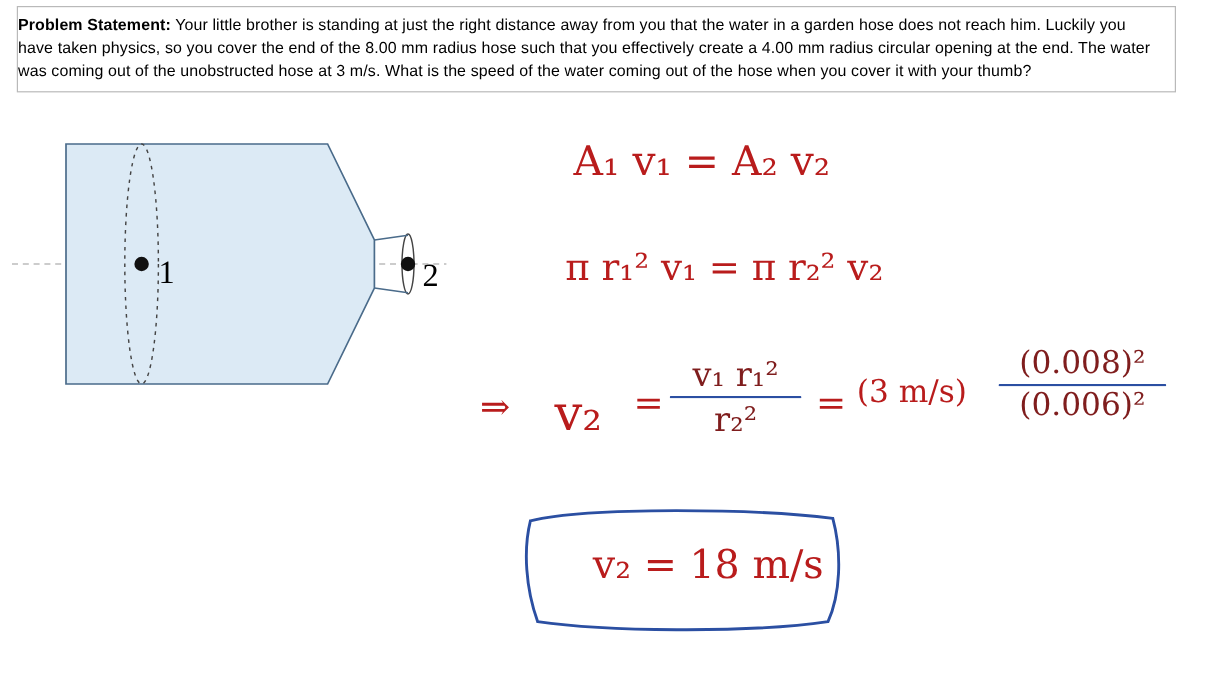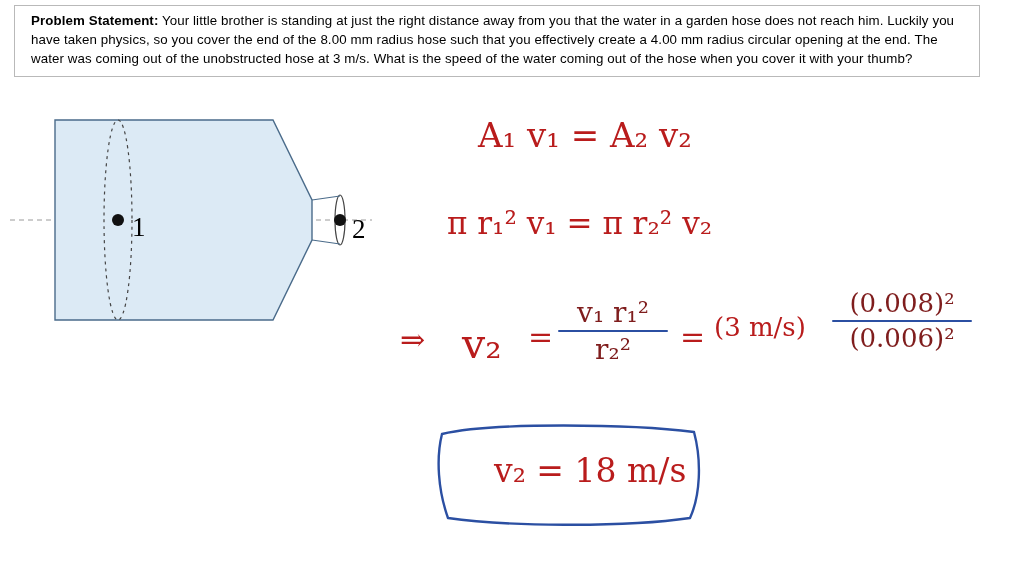--- a/index.html
+++ b/index.html
@@ -17,21 +17,21 @@
 
   
   #problem-box {
     position: absolute;
     left: 14px;
     top: 5px;
     width: 966px;
     box-sizing: border-box;
     border: 1px solid #b9b9b9;
     background: #ffffff;
-    padding: 6px 8px 7px 16px;
+    padding: 6px 8px 7px 0;
   }
   #problem-text {
     font-size: 13.3px;
     line-height: 1.42;
     color: #000000;
     text-align: left;
     letter-spacing: 0.1px;
   }
   .ps-label {
     font-weight: bold;
@@ -66,21 +66,21 @@
     position: absolute;
     color: #b91c1c;
     font-family: "DejaVu Serif", serif;
     white-space: nowrap;
     line-height: 1;
   }
 
   
   #eq1 { left: 78px; top: 18px; font-size: 34px; }
   
-  #eq2 { left: 47px; top: 108px; font-size: 31px; }
+  #eq2 { left: 71px; top: 108px; font-size: 31px; }
   
   #eq3-arrow { left: 0px;  top: 225px; font-size: 30px; }
   #eq3-v2    { left: 62px; top: 224px; font-size: 41px; }
   #eq3-eq1   { left: 128px; top: 222px; font-size: 30px; }
 
   .frac {
     position: absolute;
     text-align: center;
     color: #7f1d1d;
     font-family: "DejaVu Serif", serif;

